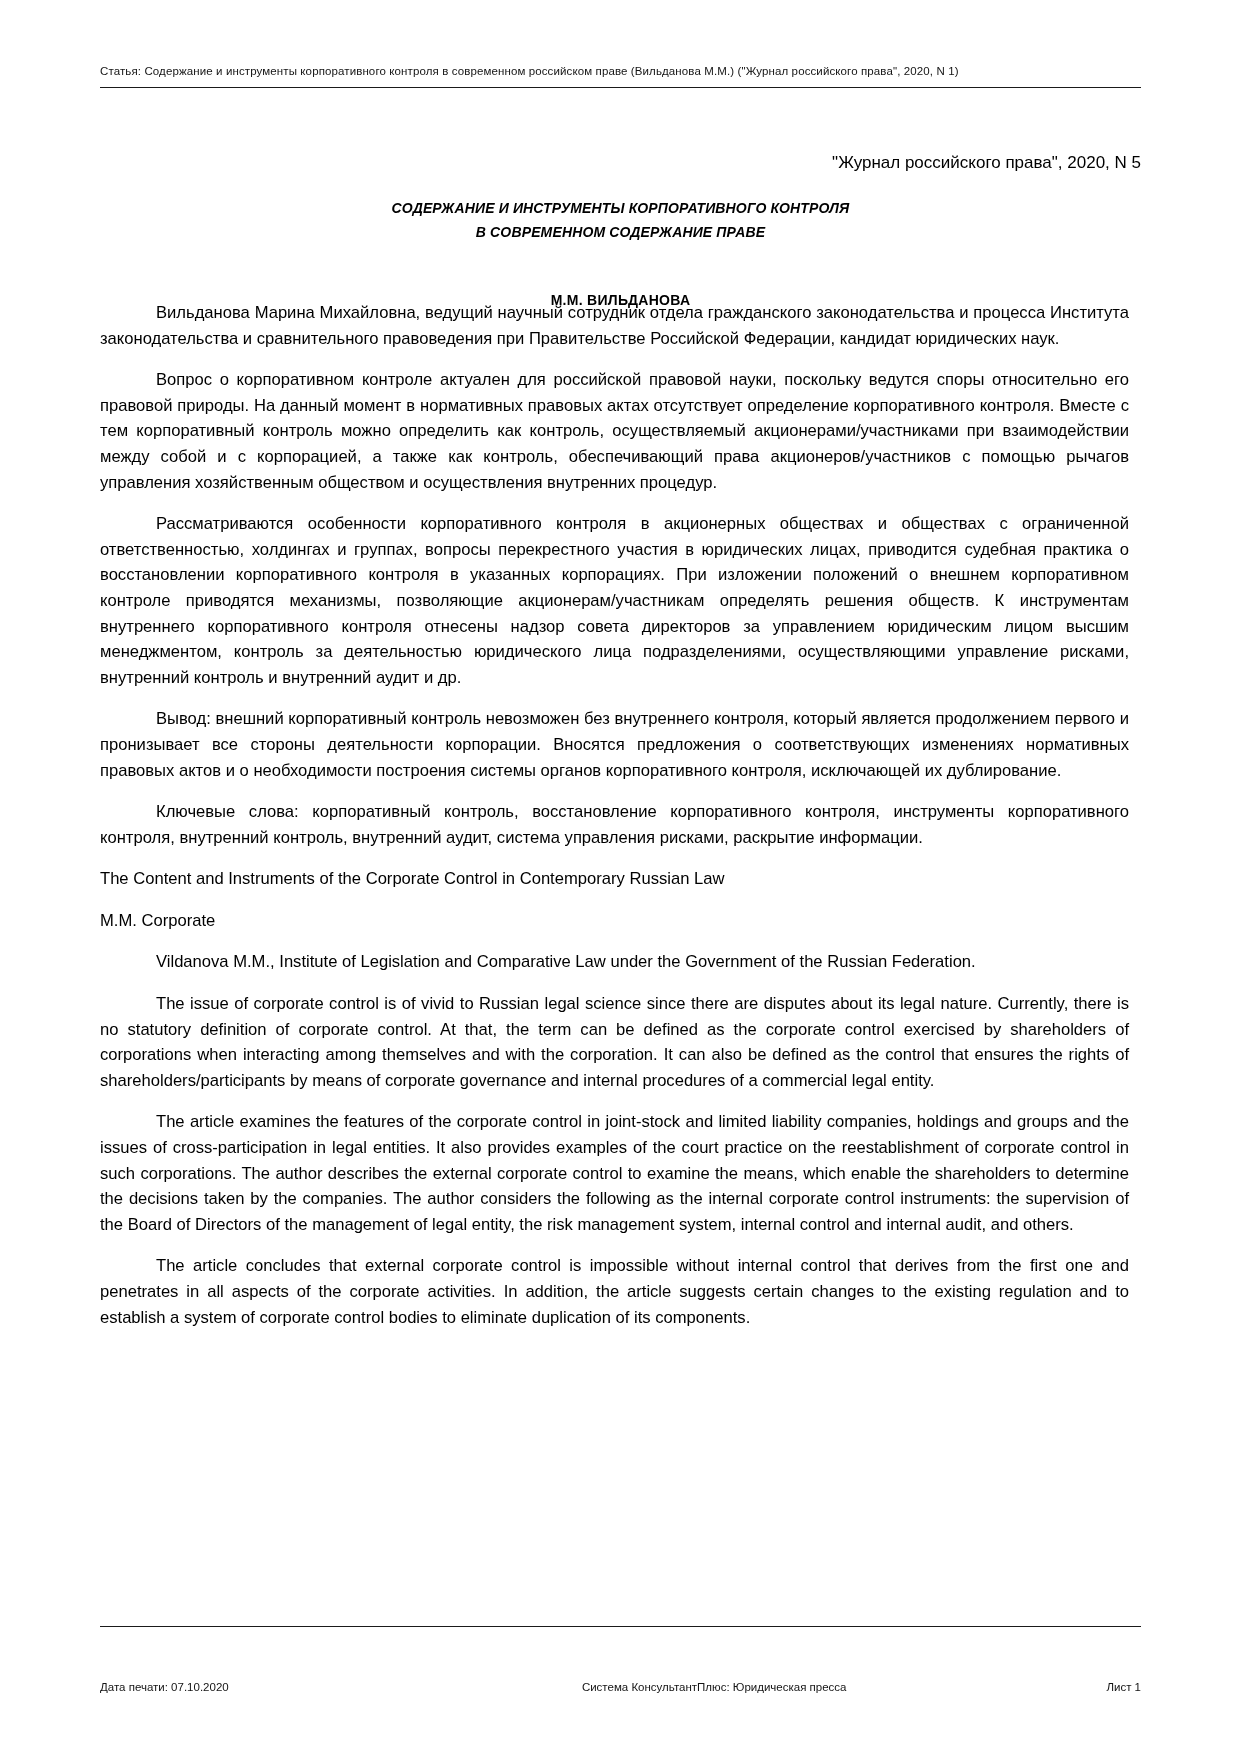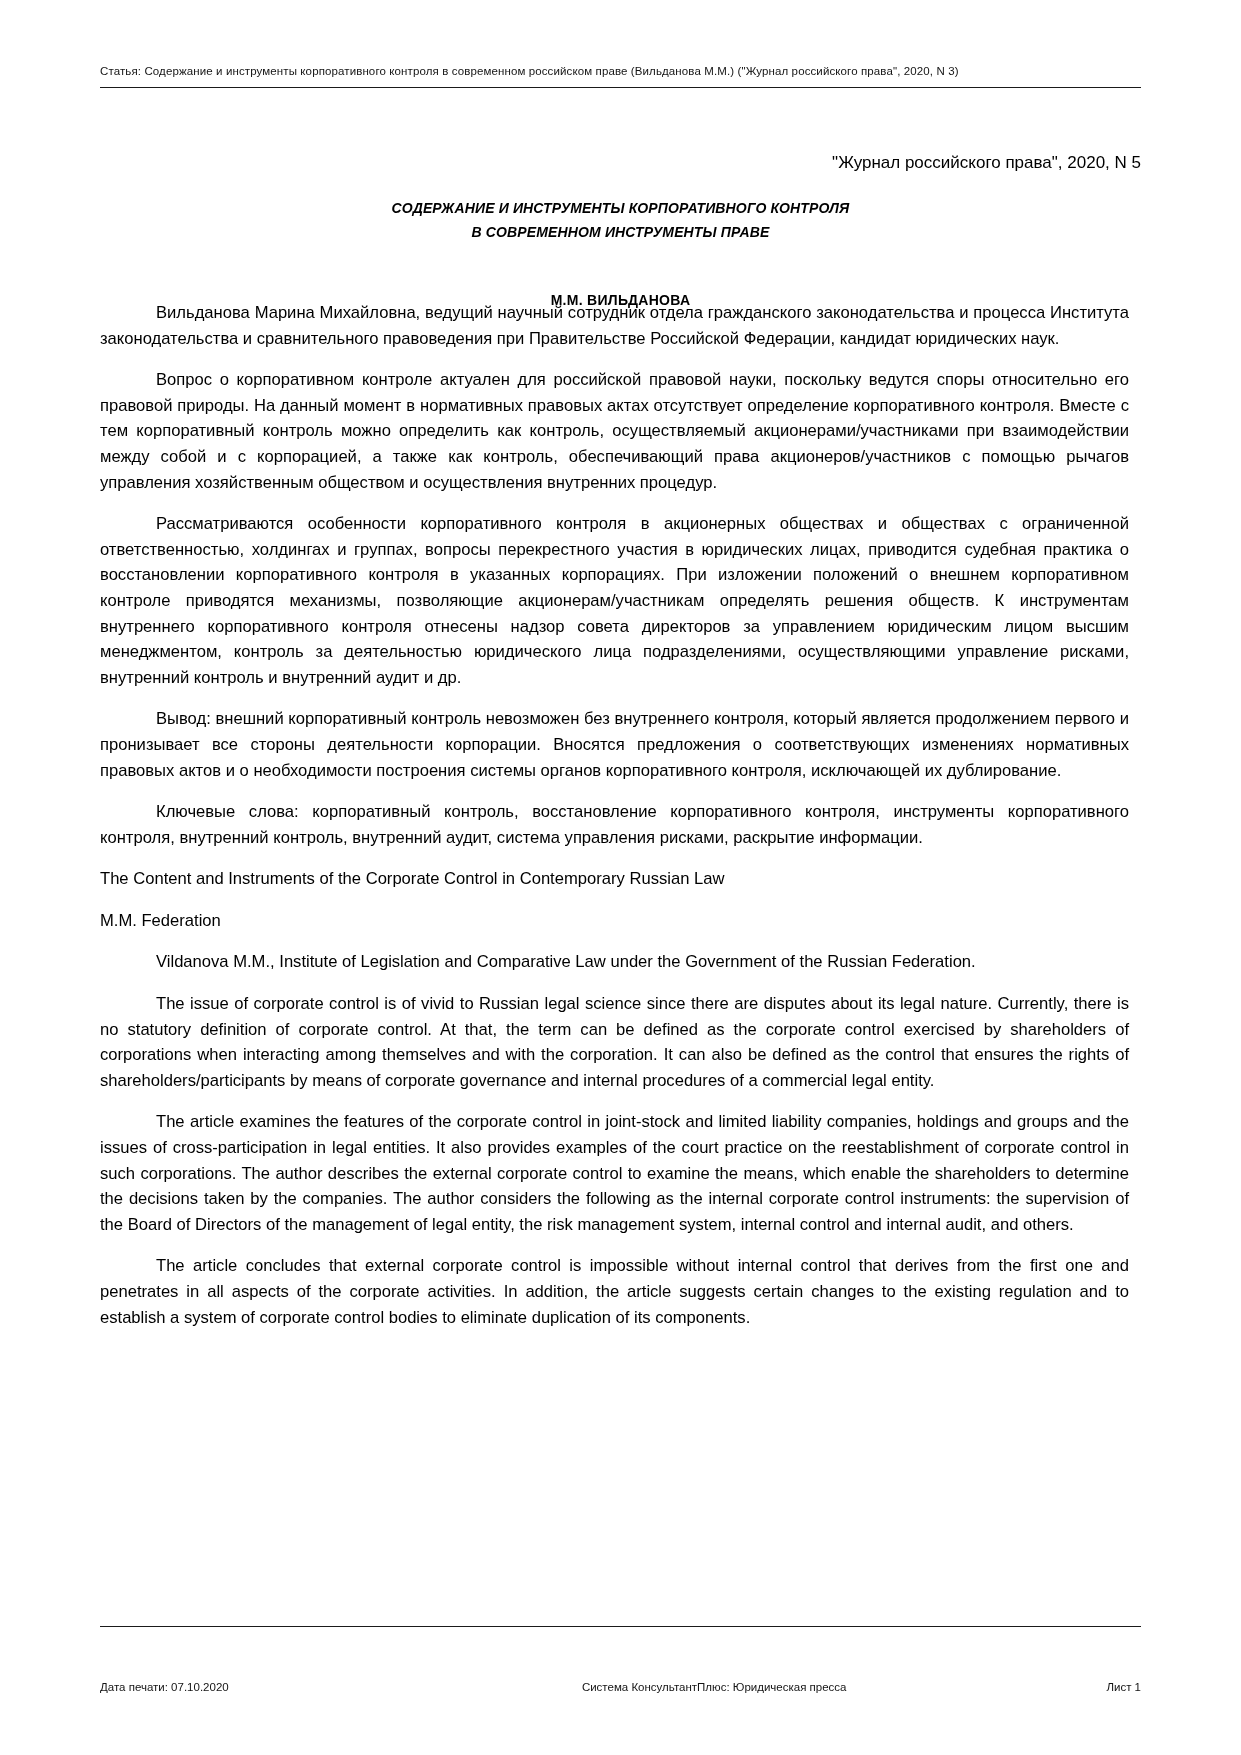--- a/index.html
+++ b/index.html
@@ -125,50 +125,50 @@
   .footer-center { flex: 1 1 auto; text-align: center; }
   .footer-right  { flex: 0 0 auto; width: 20%; text-align: right; }
 </style>
 </head>
 <body>
 
 <div class="page">
   <div class="page-inner">
 
     <div class="doc-header">
-      <div class="doc-header-text">Статья: Содержание и инструменты корпоративного контроля в современном российском праве (Вильданова М.М.) ("Журнал российского права", 2020, N 3)</div>
+      <div class="doc-header-text">Статья: Содержание и инструменты корпоративного контроля в современном российском праве (Вильданова М.М.) ("Журнал российского права", 2020, N 1)</div>
       <hr class="rule">
     </div>
 
     <div class="journal-line">
       <span>"Журнал российского права", 2020, N 5</span>
     </div>
 
     <div class="title-block">
       <h1 class="doc-title">
         <span>СОДЕРЖАНИЕ И ИНСТРУМЕНТЫ КОРПОРАТИВНОГО КОНТРОЛЯ</span><br>
-        <span>В СОВРЕМЕННОМ ИНСТРУМЕНТЫ ПРАВЕ</span>
+        <span>В СОВРЕМЕННОМ СОДЕРЖАНИЕ ПРАВЕ</span>
       </h1>
       <div class="author-name">М.М. ВИЛЬДАНОВА</div>
     </div>
 
     <div class="body-block">
       <p class="para">Вильданова Марина Михайловна, ведущий научный сотрудник отдела гражданского законодательства и процесса Института законодательства и сравнительного правоведения при Правительстве Российской Федерации, кандидат юридических наук.</p>
 
       <p class="para gap-before">Вопрос о корпоративном контроле актуален для российской правовой науки, поскольку ведутся споры относительно его правовой природы. На данный момент в нормативных правовых актах отсутствует определение корпоративного контроля. Вместе с тем корпоративный контроль можно определить как контроль, осуществляемый акционерами/участниками при взаимодействии между собой и с корпорацией, а также как контроль, обеспечивающий права акционеров/участников с помощью рычагов управления хозяйственным обществом и осуществления внутренних процедур.</p>
 
       <p class="para">Рассматриваются особенности корпоративного контроля в акционерных обществах и обществах с ограниченной ответственностью, холдингах и группах, вопросы перекрестного участия в юридических лицах, приводится судебная практика о восстановлении корпоративного контроля в указанных корпорациях. При изложении положений о внешнем корпоративном контроле приводятся механизмы, позволяющие акционерам/участникам определять решения обществ. К инструментам внутреннего корпоративного контроля отнесены надзор совета директоров за управлением юридическим лицом высшим менеджментом, контроль за деятельностью юридического лица подразделениями, осуществляющими управление рисками, внутренний контроль и внутренний аудит и др.</p>
 
       <p class="para">Вывод: внешний корпоративный контроль невозможен без внутреннего контроля, который является продолжением первого и пронизывает все стороны деятельности корпорации. Вносятся предложения о соответствующих изменениях нормативных правовых актов и о необходимости построения системы органов корпоративного контроля, исключающей их дублирование.</p>
 
       <p class="para">Ключевые слова: корпоративный контроль, восстановление корпоративного контроля, инструменты корпоративного контроля, внутренний контроль, внутренний аудит, система управления рисками, раскрытие информации.</p>
 
       <p class="para left no-indent gap-before">The Content and Instruments of the Corporate Control in Contemporary Russian Law</p>
 
-      <p class="para left no-indent">M.M. Federation</p>
+      <p class="para left no-indent">M.M. Corporate</p>
 
       <p class="para">Vildanova M.M., Institute of Legislation and Comparative Law under the Government of the Russian Federation.</p>
 
       <p class="para">The issue of corporate control is of vivid to Russian legal science since there are disputes about its legal nature. Currently, there is no statutory definition of corporate control. At that, the term can be defined as the corporate control exercised by shareholders of corporations when interacting among themselves and with the corporation. It can also be defined as the control that ensures the rights of shareholders/participants by means of corporate governance and internal procedures of a commercial legal entity.</p>
 
       <p class="para">The article examines the features of the corporate control in joint-stock and limited liability companies, holdings and groups and the issues of cross-participation in legal entities. It also provides examples of the court practice on the reestablishment of corporate control in such corporations. The author describes the external corporate control to examine the means, which enable the shareholders to determine the decisions taken by the companies. The author considers the following as the internal corporate control instruments: the supervision of the Board of Directors of the management of legal entity, the risk management system, internal control and internal audit, and others.</p>
 
       <p class="para">The article concludes that external corporate control is impossible without internal control that derives from the first one and penetrates in all aspects of the corporate activities. In addition, the article suggests certain changes to the existing regulation and to establish a system of corporate control bodies to eliminate duplication of its components.</p>
     </div>
 

